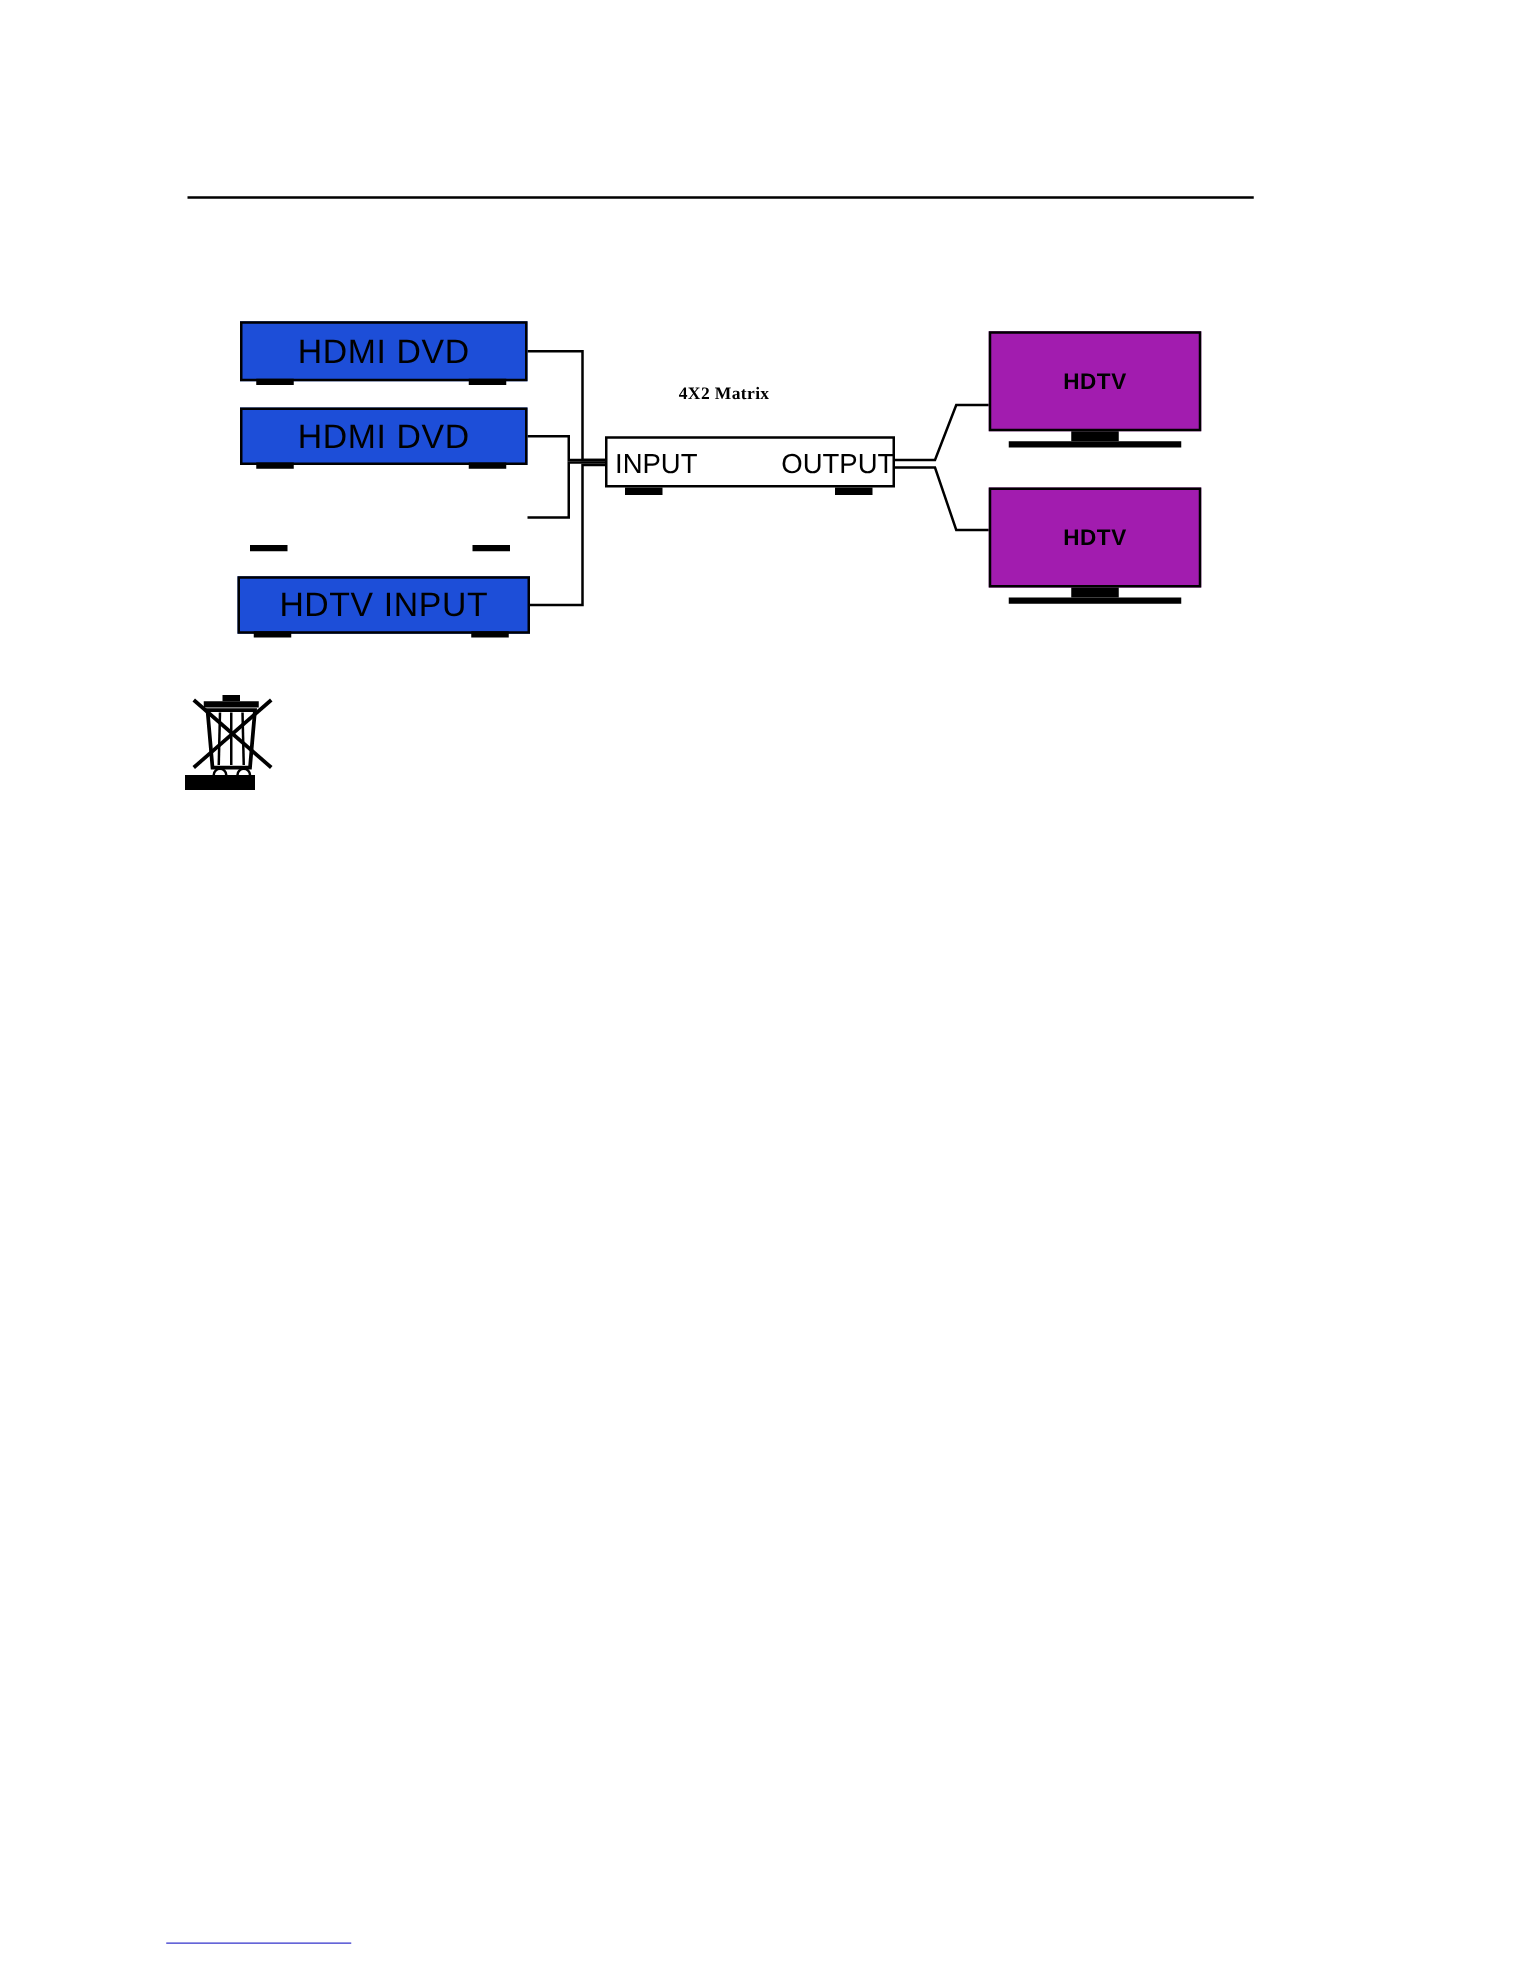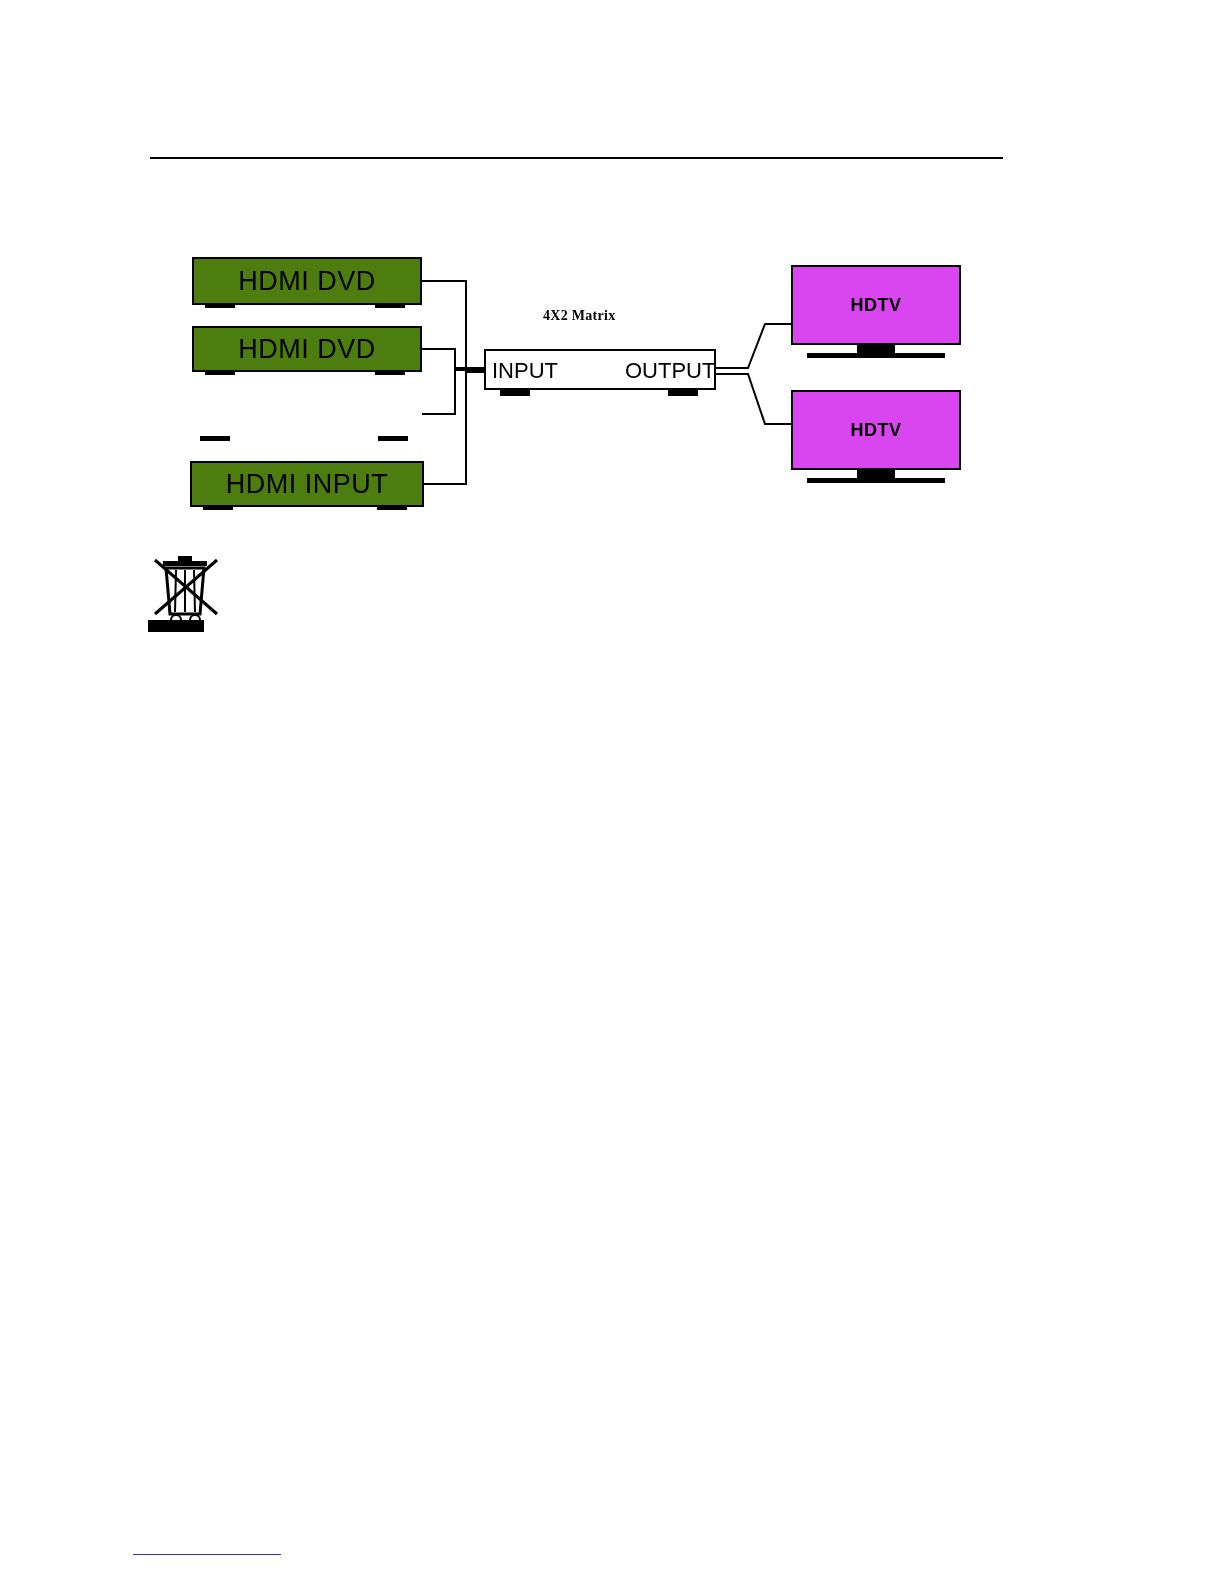--- a/index.html
+++ b/index.html
@@ -32,21 +32,21 @@
     left: 0;
     top: 0;
     width: 1225px;
     height: 560px;
   }
 
   
   .source-box {
     position: absolute;
     border: 2px solid #000;
-    background: #4d7c0f;
+    background: #1d4ed8;
     box-sizing: border-box;
     display: flex;
     align-items: center;
     justify-content: center;
     font-size: 27px;
     font-weight: 500;
     letter-spacing: 0.5px;
     font-family: "Liberation Sans", sans-serif;
   }
   
@@ -94,21 +94,21 @@
   
   .tv {
     position: absolute;
   }
   .tv-screen {
     position: absolute;
     left: 0;
     top: 0;
     border: 2px solid #000;
     box-sizing: border-box;
-    background: #d946ef;
+    background: #a21caf;
     display: flex;
     align-items: center;
     justify-content: center;
     font-size: 18px;
     font-weight: bold;
     letter-spacing: 0.5px;
   }
   .tv-neck {
     position: absolute;
     background: #000;
@@ -185,21 +185,21 @@
   <div class="source-box" style="left:192px; top:326px; width:230px; height:46px;">
     <span>HDMI DVD</span>
   </div>
   <div class="foot" style="left:205px; top:370px; width:30px;"></div>
   <div class="foot" style="left:375px; top:370px; width:30px;"></div>
 
   <div class="foot" style="left:200px; top:436px; width:30px;"></div>
   <div class="foot" style="left:378px; top:436px; width:30px;"></div>
 
   <div class="source-box" style="left:190px; top:461px; width:234px; height:46px;">
-    <span>HDMI INPUT</span>
+    <span>HDTV INPUT</span>
   </div>
   <div class="foot" style="left:203px; top:505px; width:30px;"></div>
   <div class="foot" style="left:377px; top:505px; width:30px;"></div>
 
   <div class="matrix-label">4X2 Matrix</div>
   <div class="matrix-box"></div>
   <div class="matrix-port input">INPUT</div>
   <div class="matrix-port output">OUTPUT</div>
   <div class="matrix-foot" style="left:500px; width:30px;"></div>
   <div class="matrix-foot" style="left:668px; width:30px;"></div>

